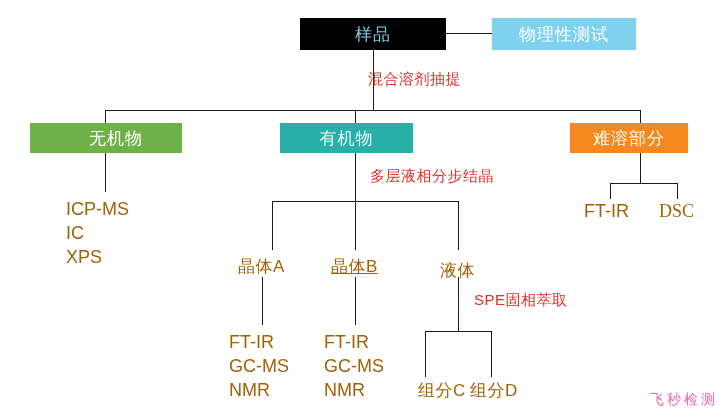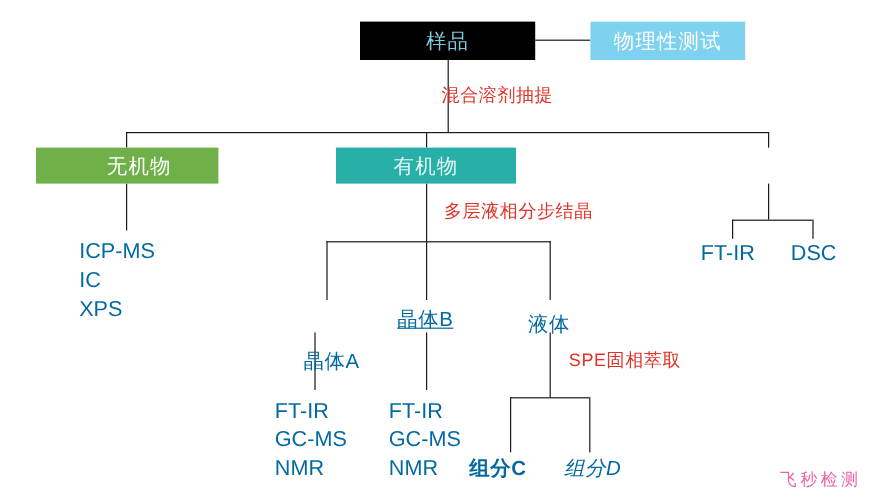--- a/index.html
+++ b/index.html
@@ -27,45 +27,45 @@
     font-size: 17px;
     letter-spacing: 1px;
     white-space: nowrap;
   }
   .box-sample {
     left: 300px; top: 18px; width: 146px; height: 32px;
     background: #000000;
     color: #7fc7dd;
   }
   .box-physical {
-    left: 492px; top: 18px; width: 129px; height: 32px;
+    left: 492px; top: 18px; width: 144px; height: 32px;
     background: #7ed2ef;
     color: #ffffff;
   }
   .box-inorganic {
     left: 30px; top: 123px; width: 152px; height: 30px;
     background: #6fb148;
     color: #ffffff;
     padding-left: 20px;
   }
   .box-organic {
-    left: 280px; top: 123px; width: 150px; height: 30px;
+    left: 280px; top: 123px; width: 133px; height: 30px;
     background: #28b0a8;
     color: #e6f7f6;
     text-align: center;
   }
   .box-insoluble {
     left: 570px; top: 123px; width: 118px; height: 30px;
     background: #f5881f;
     color: #ffffff;
   }
   
   .label {
     position: absolute;
-    color: #0369a1;
+    color: #a16207;
     font-size: 17px;
     white-space: nowrap;
     line-height: 22px;
   }
   .label.cn { letter-spacing: 0.5px; }
   .label.listing { font-size: 18px; line-height: 24px; }
   .redtext {
     position: absolute;
     color: #e03127;
     font-size: 15px;
@@ -137,41 +137,44 @@
   </div>
 
   <div class="box box-inorganic">
     <span>无机物</span>
   </div>
 
   <div class="box box-organic">
     <span>有机物</span>
   </div>
 
+  <div class="box box-insoluble">
+    <span>难溶部分</span>
+  </div>
 
   <div class="redtext" style="left:368px; top:70px;">混合溶剂抽提</div>
   <div class="redtext" style="left:370px; top:167px;">多层液相分步结晶</div>
   <div class="redtext bold" style="left:474px; top:291px;">SPE固相萃取</div>
 
   <div class="label listing" style="left:66px; top:197px; white-space:pre;">ICP-MS
 IC
 XPS</div>
 
-  <div class="label cn" style="left:253px; top:256px;margin-top:35px;">晶体A</div>
+  <div class="label cn" style="left:238px; top:256px;">晶体A</div>
   <div class="label cn" style="left:331px; top:256px;text-decoration:underline;">晶体B</div>
   <div class="label cn" style="left:440px; top:260px;">液体</div>
 
   <div class="label listing" style="left:229px; top:330px; white-space:pre;">FT-IR
 GC-MS
 NMR</div>
   <div class="label listing" style="left:324px; top:330px; white-space:pre;">FT-IR
 GC-MS
 NMR</div>
 
-  <div class="label cn" style="left:391px; top:380px;font-weight:bold;">组分C</div>
-  <div class="label cn" style="left:470px; top:380px;font-style:italic;">组分D</div>
+  <div class="label cn" style="left:418px; top:380px;">组分C</div>
+  <div class="label cn" style="left:470px; top:380px;">组分D</div>
 
   <div class="label listing" style="left:584px; top:199px;">FT-IR</div>
-  <div class="label listing" style="left:659px; top:199px;">DSC</div>
+  <div class="label listing" style="left:659px; top:199px;font-family:Liberation Serif, serif;">DSC</div>
 
   <div class="watermark">飞秒检测</div>
 
 </div>
 
 </body></html>

